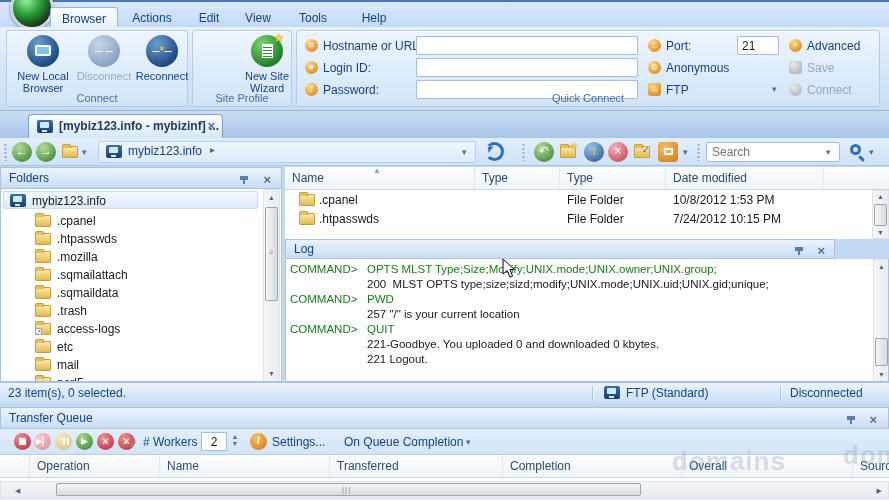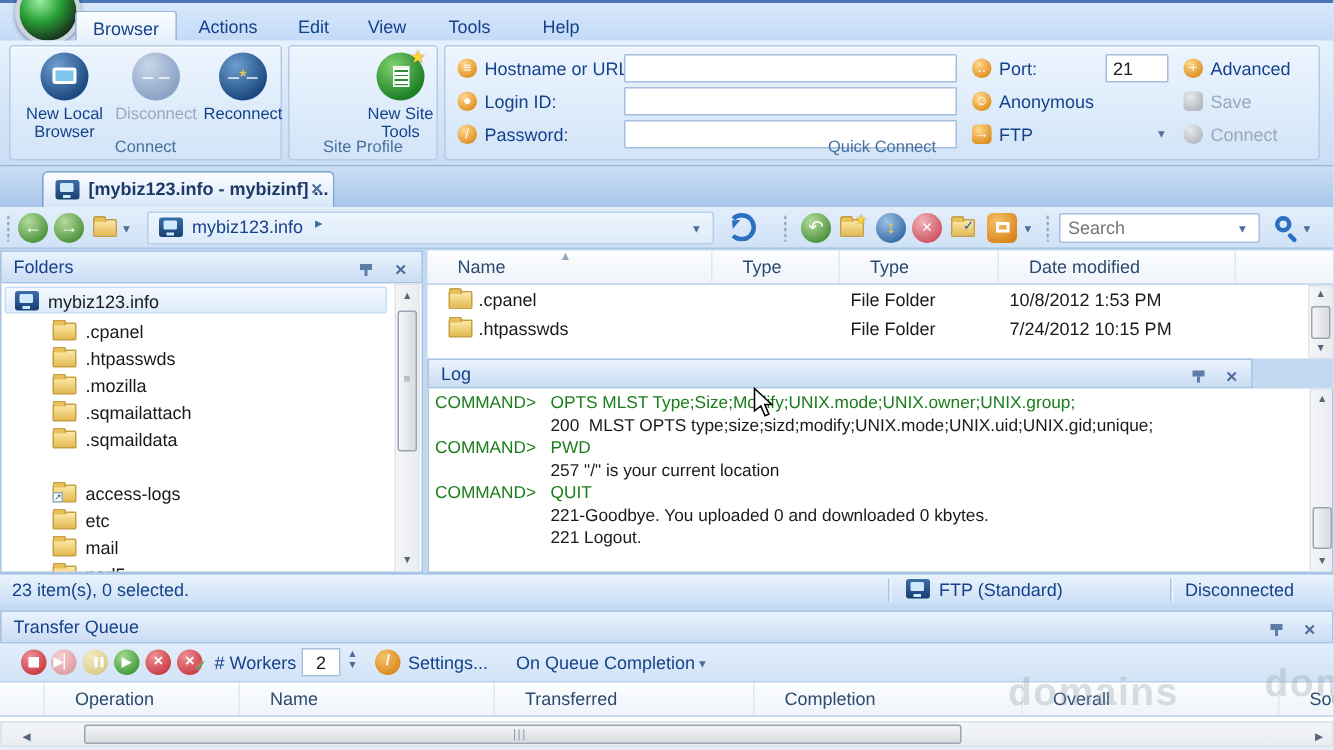--- a/index.html
+++ b/index.html
@@ -122,21 +122,21 @@
   .sb-track { position:absolute; background:linear-gradient(90deg,#f4f5f7,#e9ecf0); border:1px solid #dfe4ea; }
   .sb-track.h { background:linear-gradient(#f4f5f7,#e9ecf0); }
   .sb-arrow { position:absolute; color:#55677b; font-size:7px; text-align:center; }
   .sb-thumb { position:absolute; background:linear-gradient(90deg,#f4f5f6,#d8dbdf); border:1px solid #9aa5b1;
               border-radius:2px; }
   .sb-thumb.h { background:linear-gradient(#f4f5f6,#d8dbdf); }
   .sb-grip { position:absolute; color:#8b97a5; font-size:8px; letter-spacing:1px; }
 
   
   .list-header { background:linear-gradient(#fdfdfe,#eef4fa); border-bottom:1px solid #c8d8e8; }
-  .col-h { position:absolute; top:0; height:100%; line-height:22px; padding-left:20px;
+  .col-h { position:absolute; top:0; height:100%; line-height:22px; padding-left:7px;
            border-right:1px solid #dde8f2; color:#2b4b6f; overflow:hidden; white-space:nowrap; }
 
   .log-line { position:absolute; left:4px; width:560px; height:15px; line-height:15px;
               font-size:11.5px; white-space:pre; }
   .log-prefix { position:absolute; left:0; color:#1a7d1a; }
   .log-text { position:absolute; left:77px; }
   .log-text.green { color:#1a7d1a; }
   .log-text.black { color:#1a1a1a; }
 
   
@@ -197,21 +197,21 @@
       <div class="rbtn" style="left:128px;width:54px;">
         <span class="cico navy">–<span style="color:#ffd23e;">*</span>–</span>
         <span>Reconnect</span>
       </div>
       <div class="rgroup-label">Connect</div>
     </div>
 
     <div class="abs rgroup" style="left:192px;width:100px;">
       <div class="rbtn" style="left:48px;width:52px;">
         <span class="cico green"><span class="glyph-doc"></span><span class="star-badge">★</span></span>
-        <span>New Site Tools</span>
+        <span>New Site Wizard</span>
       </div>
       <div class="rgroup-label">Site Profile</div>
     </div>
 
     <div class="abs rgroup" style="left:296px;width:584px;">
 
       <span class="qrow-ico" style="left:8px;top:8px;">≡</span>
       <span class="qlabel" style="left:26px;top:6px;">Hostname or URL:</span>
       <input class="qinput" style="left: 119px; top: 5px; width: 222px;">
       <span class="qrow-ico" style="left:8px;top:30px;">●</span>
@@ -307,20 +307,24 @@
         <span class="abs" style="left:54px;">.mozilla</span>
       </div>
     <div class="tree-row" style="top:77px;">
         <span class="folder-ico" style="left:32px;top:3px;"></span>
         <span class="abs" style="left:54px;">.sqmailattach</span>
       </div>
     <div class="tree-row" style="top:95px;">
         <span class="folder-ico" style="left:32px;top:3px;"></span>
         <span class="abs" style="left:54px;">.sqmaildata</span>
       </div>
+    <div class="tree-row" style="top:113px;">
+        <span class="folder-ico" style="left:32px;top:3px;"></span>
+        <span class="abs" style="left:54px;">.trash</span>
+      </div>
     <div class="tree-row" style="top:131px;">
         <span class="folder-ico" style="left:32px;top:3px;">
           <span class="shortcut-badge">↗</span>
         </span>
         <span class="abs" style="left:54px;">access-logs</span>
       </div>
     <div class="tree-row" style="top:149px;">
         <span class="folder-ico" style="left:32px;top:3px;"></span>
         <span class="abs" style="left:54px;">etc</span>
       </div>

